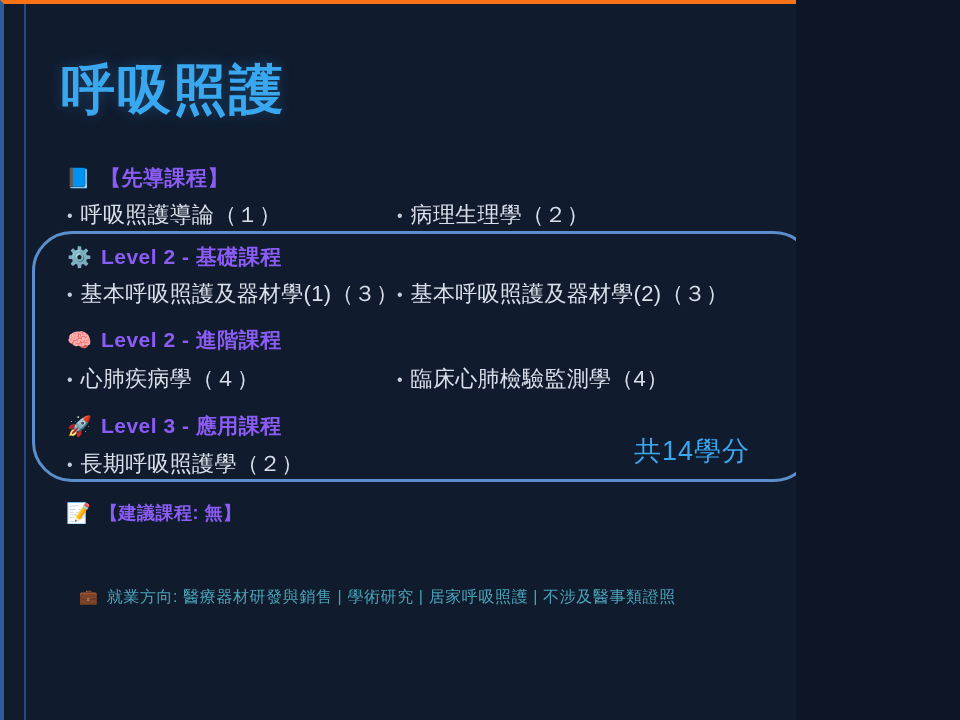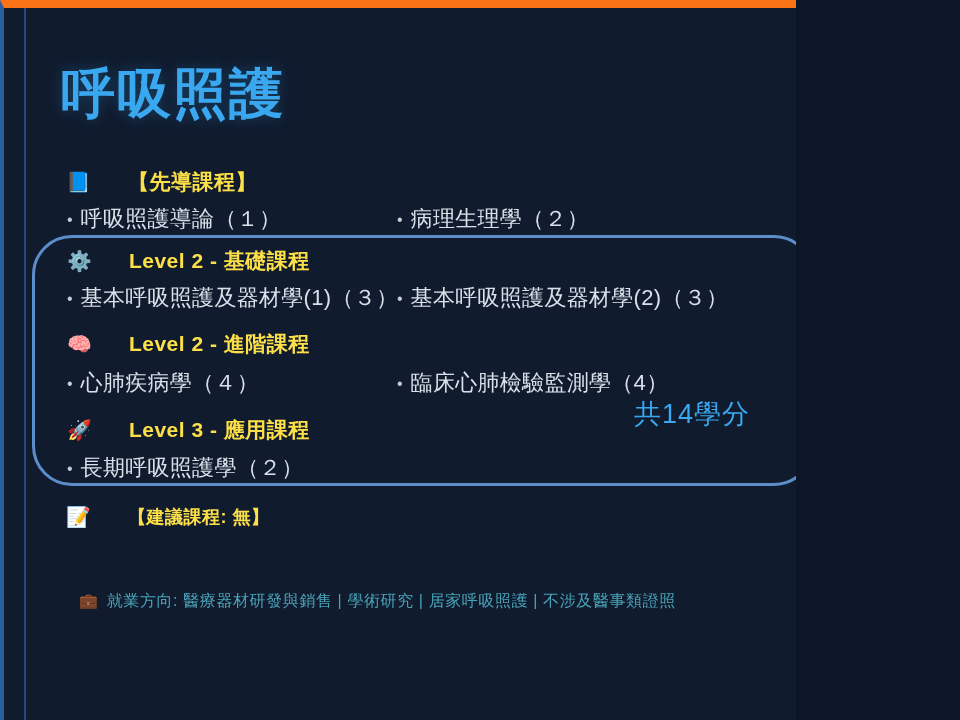--- a/index.html
+++ b/index.html
@@ -16,21 +16,21 @@
     -webkit-font-smoothing: antialiased;
   }
 
   
   #slide {
     position: relative;
     width: 796px;
     height: 720px;
     background: #101b2e;
     box-sizing: border-box;
-    border-top: 8px solid #f97316;
+    border-top: 4px solid #f97316;
     border-left: 4px solid #2a5c9e;
     overflow: hidden;
   }
   .inner-rule {
     position: absolute;
     left: 20px;
     top: 0;
     width: 2px;
     height: 720px;
     background: #2a5c9e;
@@ -60,23 +60,22 @@
   }
   .sec-emoji {
     font-size: 20px;
     line-height: 1;
     font-family: "DejaVu Sans", sans-serif;
     filter: saturate(1.05);
   }
   .sec-text {
     font-size: 21px;
     font-weight: 700;
-    color: #fde047;
+    color: #8b5cf6;
     letter-spacing: .5px;
-    margin-left: 28px;
   }
 
   
   .row {
     position: absolute;
     display: flex;
     width: 760px;
   }
   .col {
     display: flex;
@@ -118,21 +117,21 @@
   #lv1-head { position: absolute; left: 63px; top: 239px; }
   #lv1-row  { left: 63px; top: 275px; }
   #lv2-head { position: absolute; left: 63px; top: 322px; }
   #lv2-row  { left: 63px; top: 360px; }
   #lv3-head { position: absolute; left: 63px; top: 408px; }
   #lv3-row  { left: 63px; top: 445px; }
 
   .credits {
     position: absolute;
     left: 630px;
-    top: 388px;
+    top: 429px;
     font-size: 27px;
     font-weight: 400;
     color: #3aa8f0;
     letter-spacing: 1px;
     white-space: nowrap;
     text-align: center;
   }
 
   
   #suggest-head { position: absolute; left: 62px; top: 497px; }

